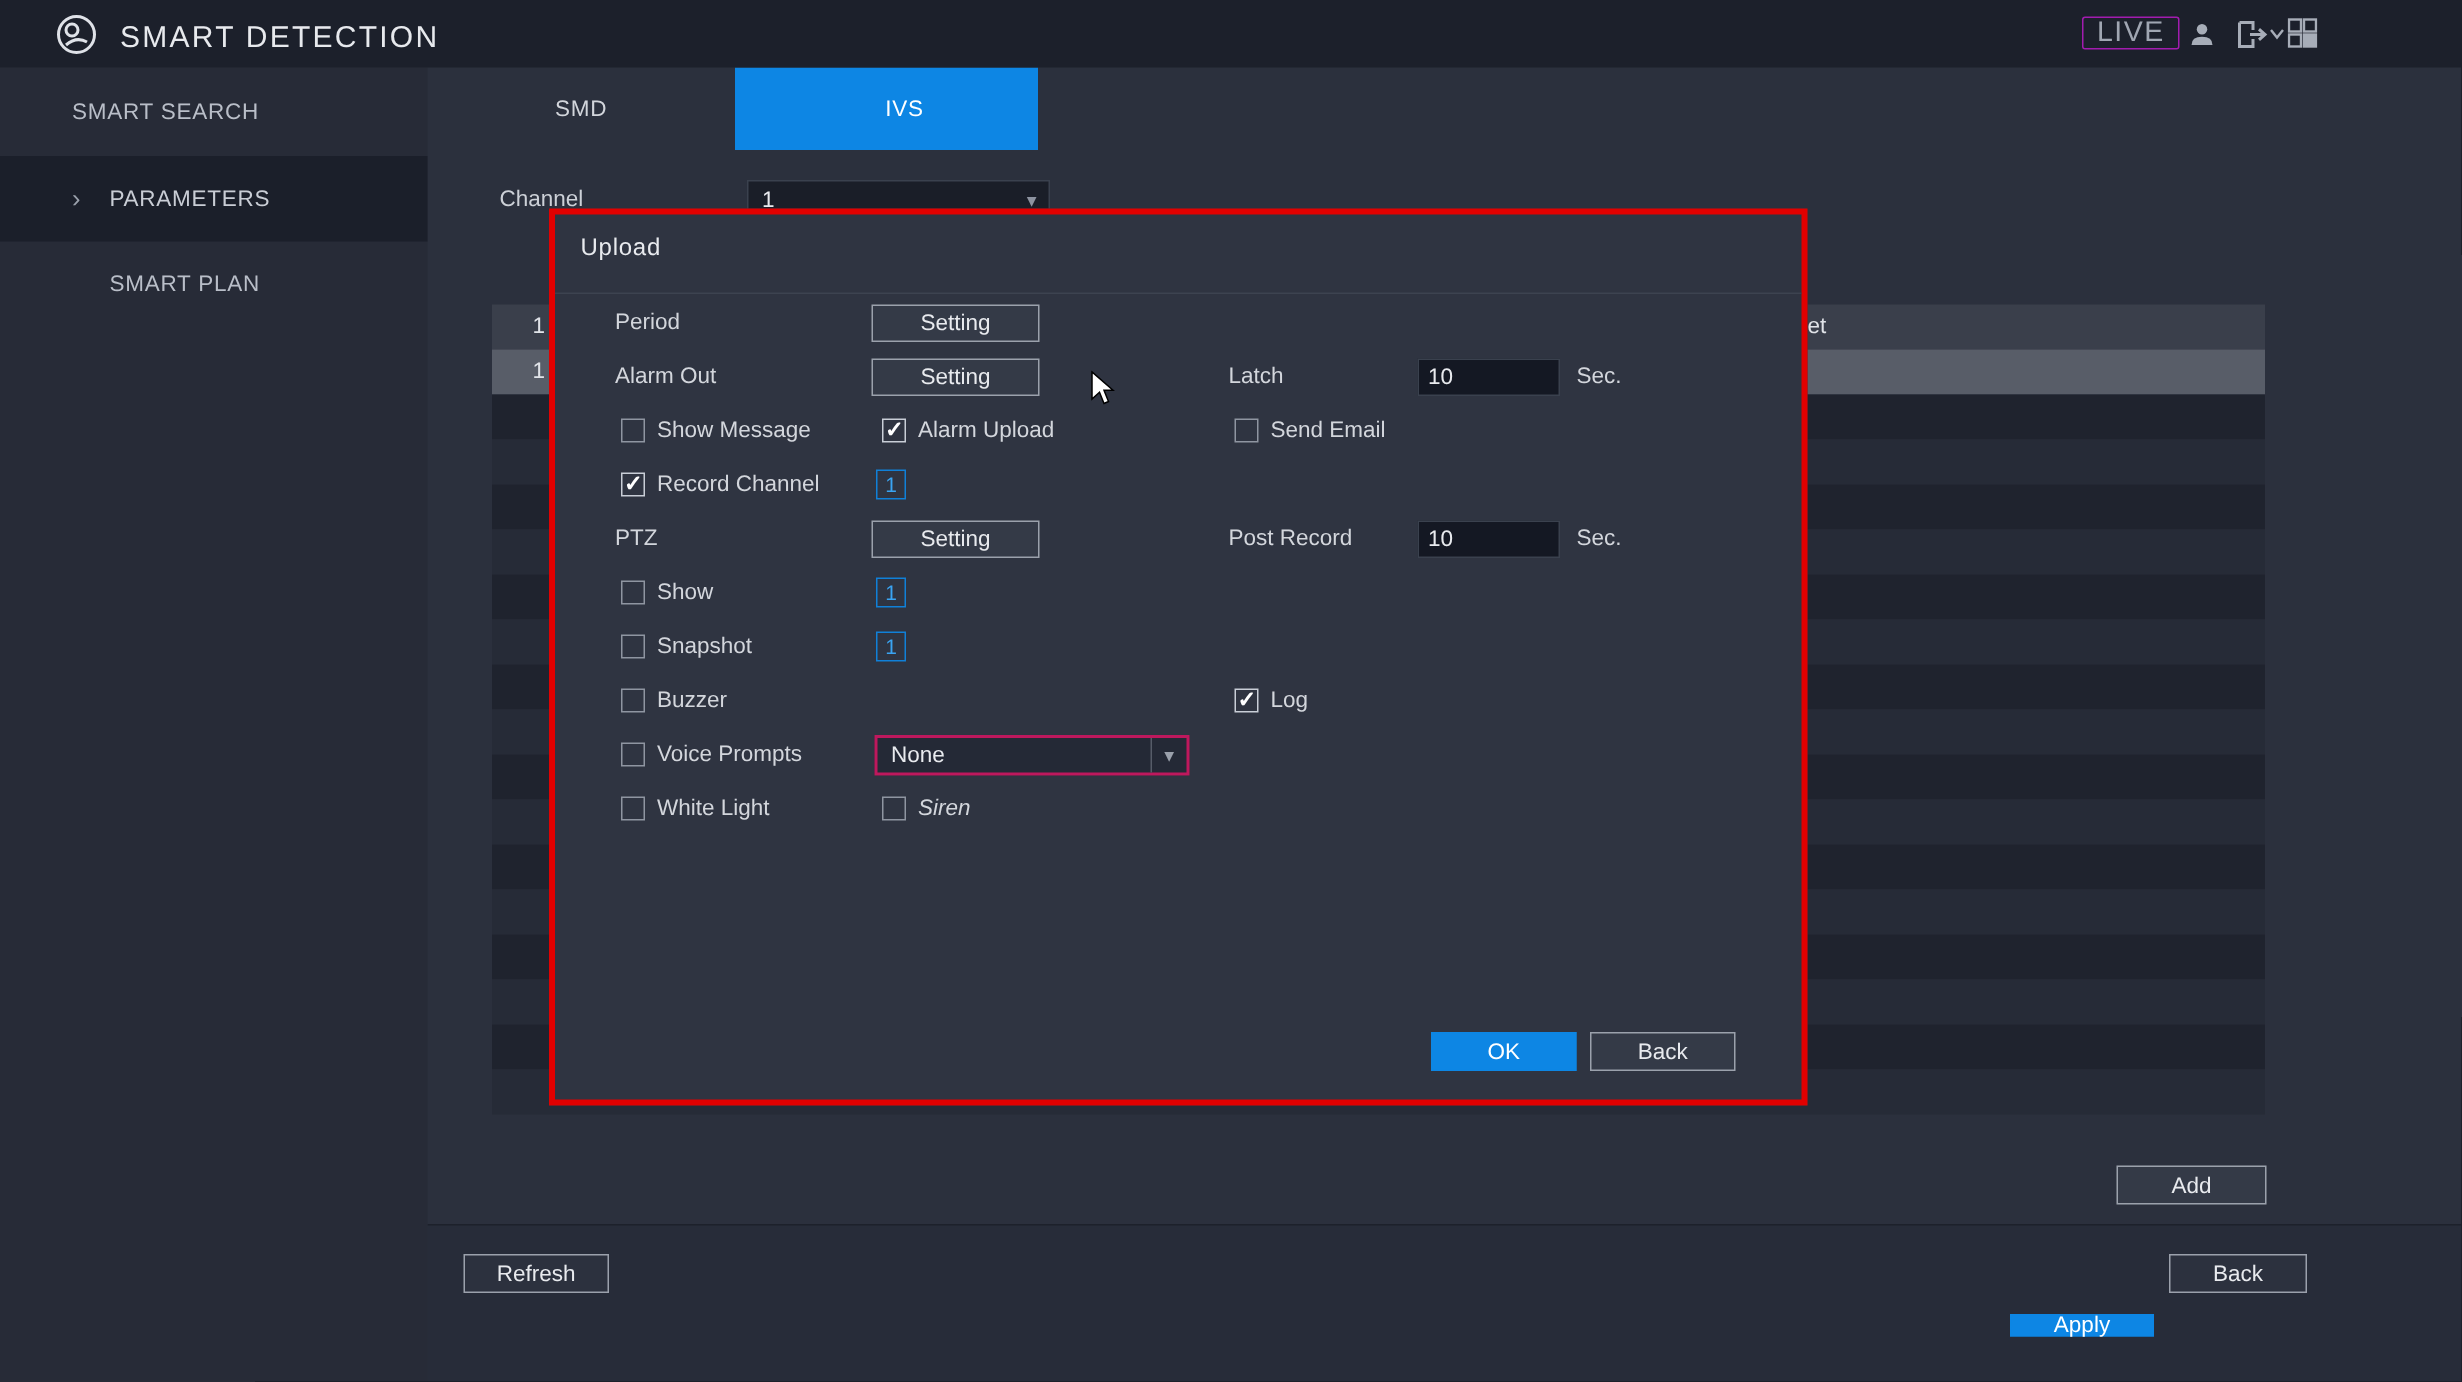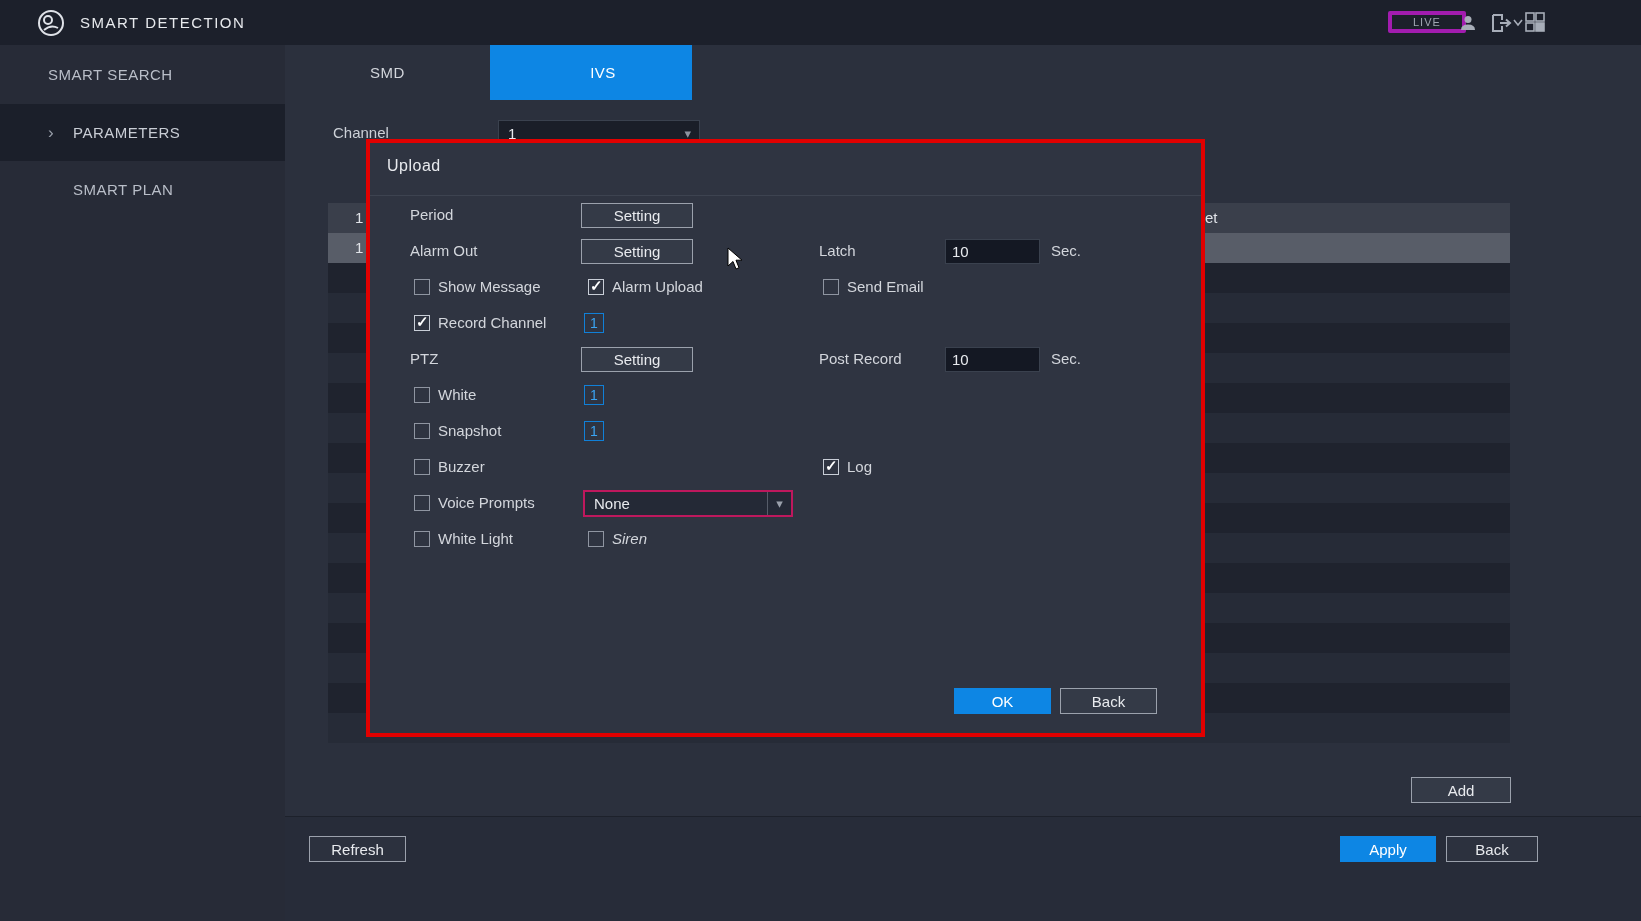--- a/index.html
+++ b/index.html
@@ -3,22 +3,22 @@
 <meta charset="utf-8">
 <style>
   * { margin:0; padding:0; box-sizing:border-box; }
   html,body { background:#14161d; }
   body { font-family:"Liberation Sans", sans-serif; }
   .screen { position:relative; width:1641px; height:921px; background:#2b303d; overflow:hidden; }
 
   
   .topbar { position:absolute; left:0; top:0; width:1641px; height:45px; background:#1c202b; z-index:3; }
   .app-logo { position:absolute; left:36px; top:8px; }
-  .app-title { position:absolute; left:80px; top:14px; font-size:15px; letter-spacing:1.5px; color:#e7e9ed; }
-  .live-btn { position:absolute; left:1388px; top:11px; height:22px; padding:0 21px; border:4px solid #a21caf; border-radius:2px; color:#a0a6b2; font-size:11px; letter-spacing:1px; display:flex; align-items:center; }
+  .app-title { position:absolute; left:80px; top:14px; font-size:20px; letter-spacing:1.5px; color:#e7e9ed; }
+  .live-btn { position:absolute; left:1388px; top:11px; height:22px; padding:0 9px; border:1px solid #a21caf; border-radius:2px; color:#a0a6b2; font-size:19px; letter-spacing:1px; display:flex; align-items:center; }
   .tb-icon { position:absolute; top:13px; }
 
   
   .sidebar { position:absolute; left:0; top:45px; width:285px; height:876px; background:#272b37; z-index:2; }
   .side-item { position:absolute; left:0; width:285px; height:57px; display:flex; align-items:center; padding-left:73px; font-size:15px; letter-spacing:0.5px; color:#b9bec8; cursor:default; }
   .side-item.active { background:#1b1f2a; color:#c9cdd5; }
   .side-arrow { position:absolute; left:48px; color:#9aa0ab; font-size:17px; }
 
   
   .tab { position:absolute; top:45px; height:55px; display:flex; align-items:center; justify-content:center; font-size:15px; color:#d2d5db; letter-spacing:0.5px; }
@@ -38,21 +38,21 @@
   .trow.odd  { background:#262b37; }
   .tno   { position:absolute; left:27px;  top:0; line-height:30px; font-size:15px; color:#e0e3e8; }
   .tright{ position:absolute; left:877px; top:0; line-height:30px; font-size:15px; color:#e0e3e8;text-align:right; }
 
   
   .bottombar { position:absolute; left:285px; top:816px; width:1356px; height:105px; background:#272c39; border-top:1px solid #1d212b; }
   .btn { display:flex; align-items:center; justify-content:center; font-size:15px; color:#e8eaee; background:#343a47; border:1px solid #9ba1ac; cursor:default; }
   .btn.blue { background:#0d86e4; border:1px solid #0d86e4; color:#ffffff; }
   .add-btn     { position:absolute; left:1411px; top:777px; width:100px; height:26px; z-index:1; }
   .refresh-btn { position:absolute; left:309px;  top:836px; width:97px;  height:26px; background:#2c313e; }
-  .apply-btn   { position:absolute; left:1340px; top:836px; width:96px;  height:26px; }
+  .apply-btn   { position:absolute; left:1340px; top:876px; width:96px;  height:15px; }
   .backb-btn   { position:absolute; left:1446px; top:836px; width:92px;  height:26px; background:#2c313e; }
 
   
   .dialog { position:absolute; left:366px; top:139px; width:839px; height:598px; background:#2f3441; border:4px solid #e10000; z-index:10; }
   .dlg-title { position:absolute; left:17px; top:14px; font-size:16px; color:#e8eaee; letter-spacing:0.5px; }
   .dlg-divider { position:absolute; left:0; top:52px; width:100%; height:1px; background:#3d4350; }
   .dlabel { position:absolute; font-size:15px; color:#d3d6dc; line-height:26px; white-space:nowrap; }
   .dbtn { position:absolute; width:112px; height:25px; }
   .checkbox { position:absolute; width:16px; height:16px; border:1px solid #8f95a1; background:transparent; }
   .checkbox.checked { border-color:#c9ced7; }
@@ -229,21 +229,21 @@
     <div class="dlabel" style="left:68px; top:167px;">Record Channel</div>
     <span class="numbox" style="left:214px; top:170px;">1</span>
 
     <div class="dlabel" style="left:40px; top:203px;">PTZ</div>
     <div class="btn dbtn" style="left:211px; top:204px;">Setting</div>
     <div class="dlabel" style="left:449px; top:203px;">Post Record</div>
     <input class="dinput" style="left: 575px; top: 204px;" value="10">
     <div class="dlabel" style="left:681px; top:203px;">Sec.</div>
 
     <span class="checkbox" style="left:44px; top:244px;"></span>
-    <div class="dlabel" style="left:68px; top:239px;">White</div>
+    <div class="dlabel" style="left:68px; top:239px;">Show</div>
     <span class="numbox" style="left:214px; top:242px;">1</span>
 
     <span class="checkbox" style="left:44px; top:280px;"></span>
     <div class="dlabel" style="left:68px; top:275px;">Snapshot</div>
     <span class="numbox" style="left:214px; top:278px;">1</span>
 
     <span class="checkbox" style="left:44px; top:316px;"></span>
     <div class="dlabel" style="left:68px; top:311px;">Buzzer</div>
     <span class="checkbox checked" style="left:453px; top:316px;"></span>
     <div class="dlabel" style="left:477px; top:311px;">Log</div>

